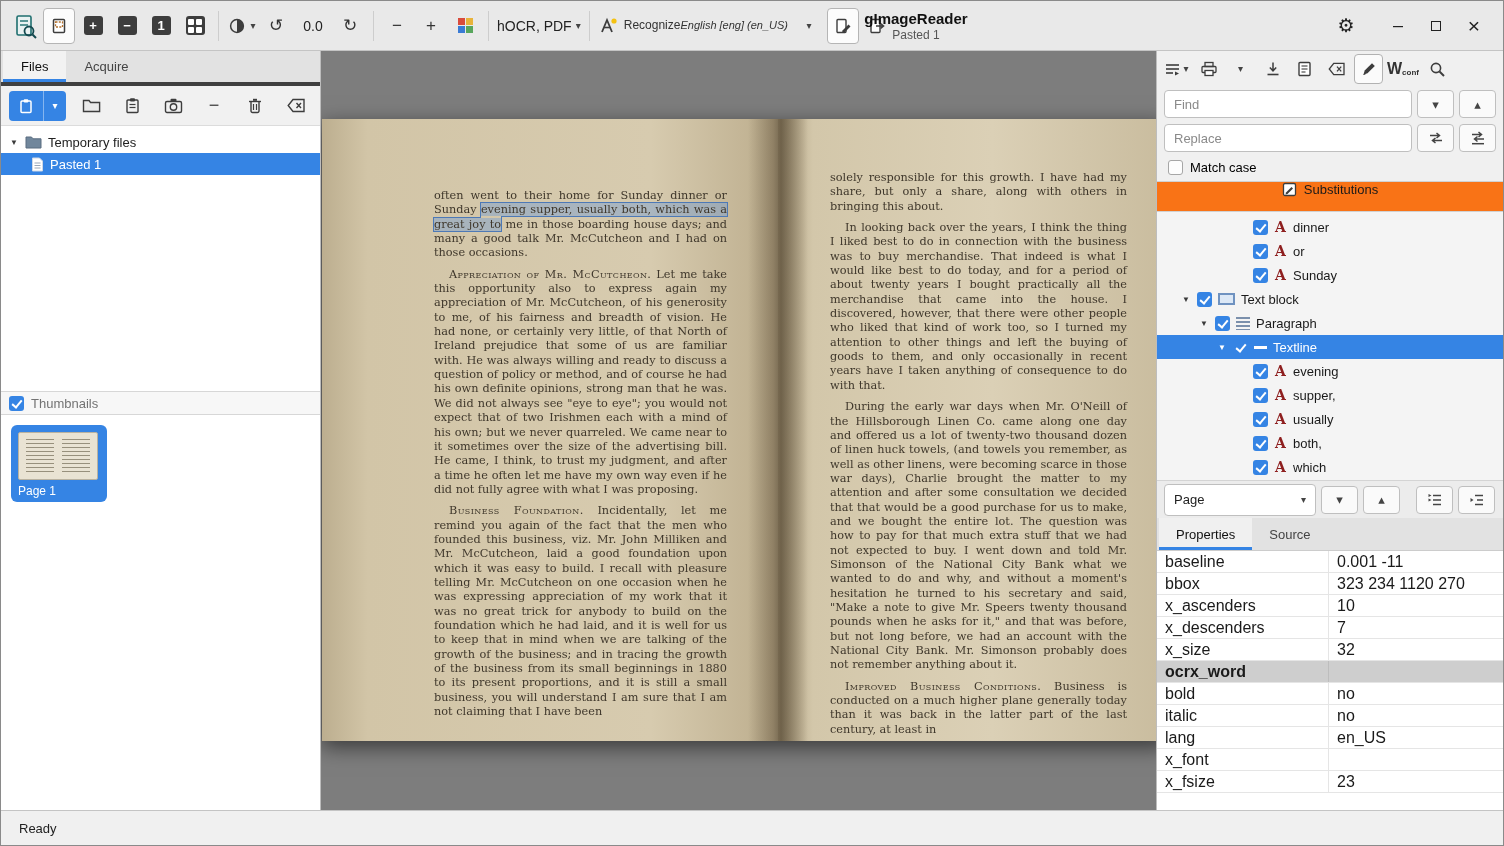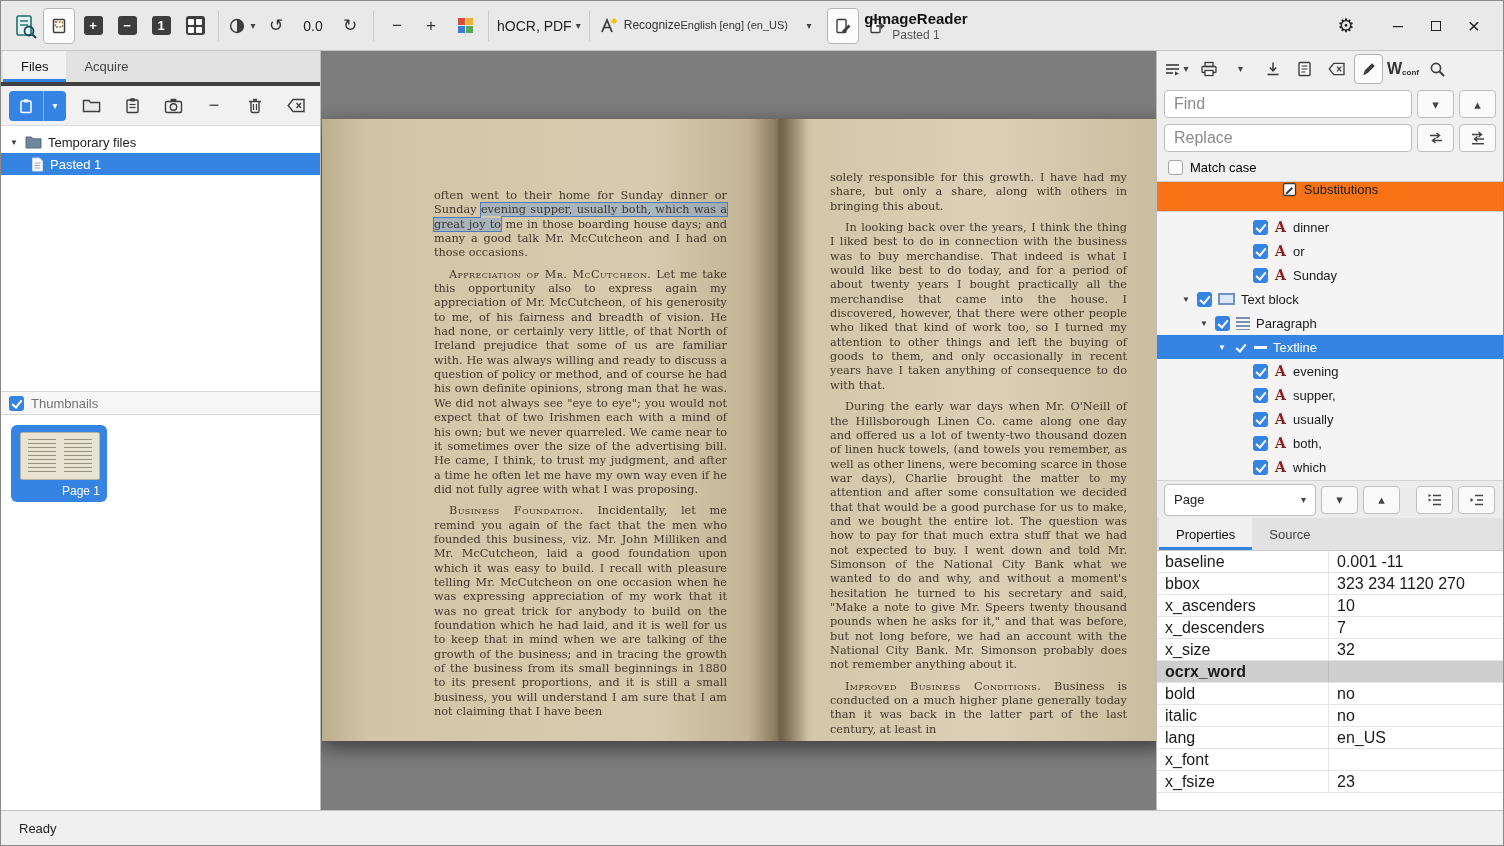--- a/index.html
+++ b/index.html
@@ -13,21 +13,21 @@
   .sep { width:1px; height:30px; background:#cdcdcd; margin:0 5px; flex:0 0 1px; }
   .mini { width:19px; height:19px; background:#3d3d3d; border-radius:3px; color:#fff; font-size:13px; font-weight:bold; display:flex; align-items:center; justify-content:center; line-height:1; }
   .mini-grid { display:grid; grid-template-columns:6px 6px; grid-template-rows:6px 6px; gap:2px; }
   .mini-grid i { background:#fff; border-radius:1px; }
   .spin { width:38px; text-align:center; font-size:14px; color:#222; }
   .glyph { font-size:17px; line-height:1; }
   .chev { font-size:10px; color:#444; line-height:1; }
   .fmt-label { font-size:14px; color:#222; }
   .rec-text { display:flex; flex-direction:row; align-items:center; line-height:1.15; padding:0 2px; }
   .rec-line1 { font-size:12px; color:#333; }
-  .rec-line2 { font-size:11px; color:#333; }
+  .rec-line2 { font-size:11px; color:#333;font-style:italic; }
   .title-wrap { position:absolute; left:915px; top:9px; transform:translateX(-50%); text-align:center; pointer-events:none; }
   .title { font-size:15px; font-weight:bold; color:#111; }
   .subtitle { font-size:12px; color:#555; margin-top:1px; }
   .win-controls { margin-left:auto; display:flex; align-items:center; gap:8px; padding-right:6px; }
   .wbtn { width:30px; height:30px; display:flex; align-items:center; justify-content:center; font-size:18px; color:#222; border-radius:4px; }
   .gear { font-size:19px; margin-right:14px; }
   .maxbox { width:10px; height:10px; border:1.6px solid #222; }
 
   
   .main { flex:1; display:flex; min-height:0; }
@@ -41,21 +41,21 @@
   .paste-split { display:flex; height:30px; border-radius:4px; overflow:hidden; background:#3584e4; }
   .paste-main { width:34px; display:flex; align-items:center; justify-content:center; }
   .paste-arrow { width:23px; border-left:1px solid rgba(255,255,255,.4); color:#fff; display:flex; align-items:center; justify-content:center; font-size:10px; }
   .lp-btn { width:32px; height:30px; display:flex; align-items:center; justify-content:center; border-radius:4px; color:#3d3d3d; font-size:18px; }
   .lp-tree { flex:0 0 265px; background:#fff; padding-top:5px; font-size:13px; color:#222; }
   .tree-row { height:22px; display:flex; align-items:center; gap:6px; padding-left:8px; }
   .tree-row.selected { background:#3584e4; color:#fff; padding-left:30px; }
   .exp { font-size:8px; color:#3a3a3a; width:10px; text-align:center; }
   .lp-thumb-header { flex:0 0 24px; display:flex; align-items:center; gap:7px; padding-left:8px; background:#f7f7f7; border-top:1px solid #d7d7d7; border-bottom:1px solid #d7d7d7; font-size:13px; color:#737373; }
   .lp-thumbs { flex:1; background:#fff; padding:10px; }
-  .thumb-card { width:96px; background:#3584e4; border-radius:6px; padding:7px 7px 4px; display:flex; flex-direction:column; align-items:flex-end; gap:4px; }
+  .thumb-card { width:96px; background:#3584e4; border-radius:6px; padding:7px 7px 4px; display:flex; flex-direction:column; align-items:flex-start; gap:4px; }
   .thumb-img { width:80px; height:48px; background:#e9e3d3; border-radius:2px; position:relative; border:1px solid #b9b2a0; }
   .thumb-img i { position:absolute; top:6px; bottom:6px; background:repeating-linear-gradient(180deg,#97907c 0 1px, transparent 1px 4px); }
   .thumb-img i.l { left:7px; width:28px; } .thumb-img i.r { right:7px; width:28px; }
   .thumb-caption { color:#fff; font-size:12px; }
 
   
   .canvas { flex:1; background:#7d7d7d; position:relative; overflow:hidden; }
   .book { position:absolute; left:1px; top:68px; width:845px; height:622px; background:#cfc2a4; box-shadow:0 6px 20px rgba(0,0,0,.55), inset 0 0 70px rgba(70,55,30,.4); }
   .page-left { position:absolute; top:0; bottom:0; left:0; width:54%; background:linear-gradient(90deg,#bcae8f 0%,#d2c5a7 10%,#d7cbaf 72%,#bdae8e 99%); }
   .page-right { position:absolute; top:0; bottom:0; left:54%; right:0; background:linear-gradient(90deg,#af9f7f 0%,#d3c7aa 9%,#dbd0b6 55%,#c9bc9e 100%); }
@@ -70,21 +70,21 @@
 
   
   .right-panel { flex:0 0 347px; background:#f0f0f0; border-left:1px solid #bdbdbd; display:flex; flex-direction:column; font-size:13px; }
   .rp-toolbar { flex:0 0 36px; display:flex; align-items:center; padding:0 5px; gap:3px; }
   .rp-tbtn { height:30px; min-width:29px; display:flex; align-items:center; justify-content:center; gap:2px; border-radius:4px; color:#333; border:1px solid transparent; }
   .rp-tbtn.toggled { background:#fbfbfb; border-color:#b2b2b2; }
   .wconf { display:flex; align-items:flex-start; }
   .wconf .w { font-weight:bold; font-size:16px; line-height:1; }
   .wconf .conf { font-size:8px; font-weight:bold; line-height:1; margin-top:8px; }
   .rp-find { display:flex; gap:5px; padding:3px 7px; align-items:center; }
-  .rp-input { flex:1; height:28px; border:1px solid #bfbfbf; border-radius:4px; background:#fff; padding:8px 9px; font-size:16px; font-family:"Liberation Sans", sans-serif; color:#333; outline:none; }
+  .rp-input { flex:1; height:28px; border:1px solid #bfbfbf; border-radius:4px; background:#fff; padding:8px 9px; font-size:13px; font-family:"Liberation Sans", sans-serif; color:#333; outline:none; }
   .rp-input::placeholder { color:#8a8a8a; }
   .sq-btn { flex:0 0 37px; height:28px; background:#fafafa; border:1px solid #bfbfbf; border-radius:4px; display:flex; align-items:center; justify-content:center; color:#444; }
   .match-row { display:flex; align-items:center; gap:7px; padding:5px 11px 6px; }
   .cb { width:15px; height:15px; border-radius:3px; position:relative; flex:0 0 15px; }
   .cb.unchecked { background:#fdfdfd; border:1px solid #a6a6a6; }
   .cb.checked { background:#3584e4; }
   .cb.checked::after { content:""; position:absolute; left:5px; top:2px; width:4px; height:8px; border:solid #fff; border-width:0 2px 2px 0; transform:rotate(40deg); }
   .subs-btn { flex:0 0 31px; display:flex; justify-content:center; gap:7px; background:#f97316; border-top:1px solid #d1d1d1; border-bottom:1px solid #d1d1d1; color:#1a1a1a; }
   .rp-tree { flex:0 0 268px; background:#f4f4f4; padding-top:3px; overflow:hidden; }
   .rp-row { height:24px; display:flex; align-items:center; gap:6px; color:#1a1a1a; }

